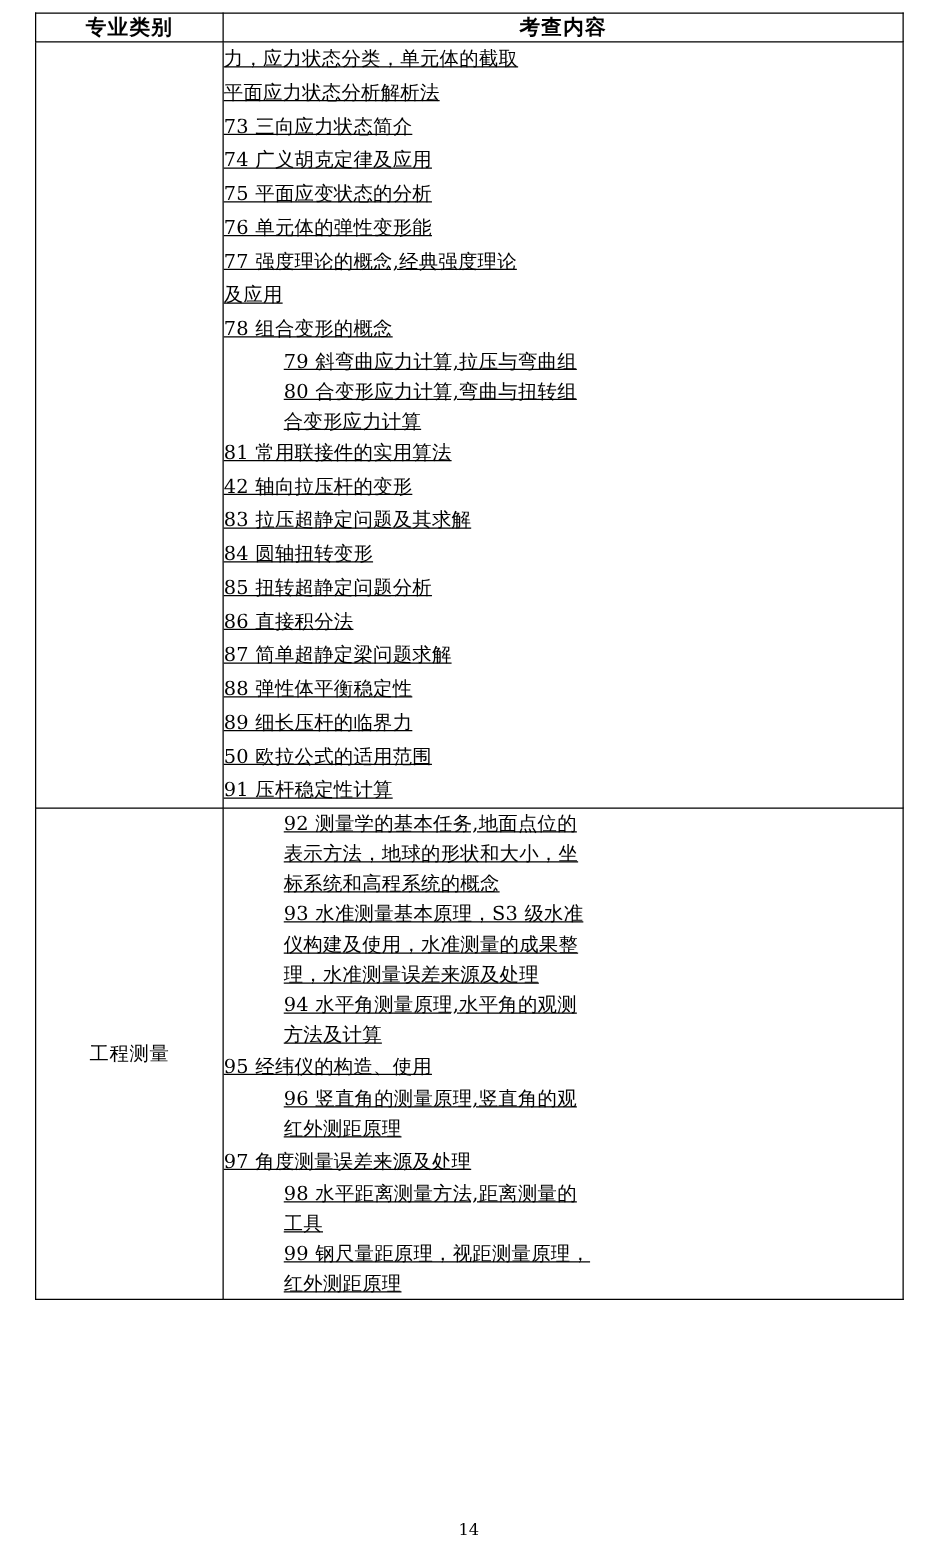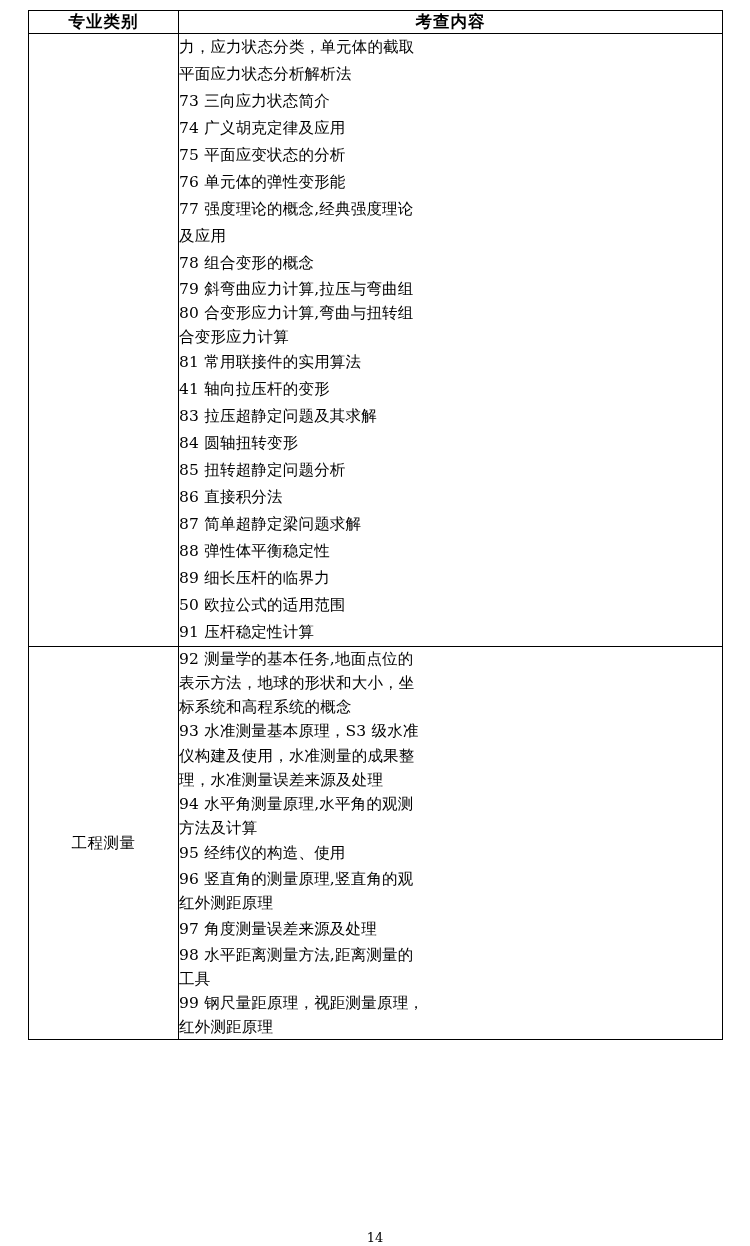--- a/index.html
+++ b/index.html
@@ -45,37 +45,39 @@
 
   td.cat-cell {
     text-align: center;
     font-size: 15.5px;
     vertical-align: middle;
     letter-spacing: 0.5px;
     margin-top: 23px;
   }
   td.content-cell {
     padding: 6px 12px 8px 12px;
+    text-decoration: underline;
   }
   .item {
     font-size: 15.5px;
     line-height: 1.74;
     margin: 0;
     text-align: justify;
     text-justify: inter-ideograph;
     letter-spacing: 0.2px;
   }
   .item.tight {
     line-height: 1.56;
+    margin-left: 48px;
   }
   .page-number {
     position: absolute;
     left: 0;
     right: 0;
-    bottom: 1px;
+    bottom: 14px;
     text-align: center;
     font-size: 13px;
     font-family: "DejaVu Serif", "Liberation Serif", serif;
   }
 </style>
 </head>
 <body>
 
 <div class="page">
   <table class="exam-table">
@@ -99,21 +101,21 @@
           <p class="item">74 广义胡克定律及应用</p>
           <p class="item">75 平面应变状态的分析</p>
           <p class="item">76 单元体的弹性变形能</p>
           <p class="item">77 强度理论的概念,经典强度理论</p>
           <p class="item">及应用</p>
           <p class="item">78 组合变形的概念</p>
           <p class="item tight">79 斜弯曲应力计算,拉压与弯曲组</p>
           <p class="item tight">80 合变形应力计算,弯曲与扭转组</p>
           <p class="item tight">合变形应力计算</p>
           <p class="item">81 常用联接件的实用算法</p>
-          <p class="item">41 轴向拉压杆的变形</p>
+          <p class="item">42 轴向拉压杆的变形</p>
           <p class="item">83 拉压超静定问题及其求解</p>
           <p class="item">84 圆轴扭转变形</p>
           <p class="item">85 扭转超静定问题分析</p>
           <p class="item">86 直接积分法</p>
           <p class="item">87 简单超静定梁问题求解</p>
           <p class="item">88 弹性体平衡稳定性</p>
           <p class="item">89 细长压杆的临界力</p>
           <p class="item">50 欧拉公式的适用范围</p>
           <p class="item">91 压杆稳定性计算</p>
         </td>

